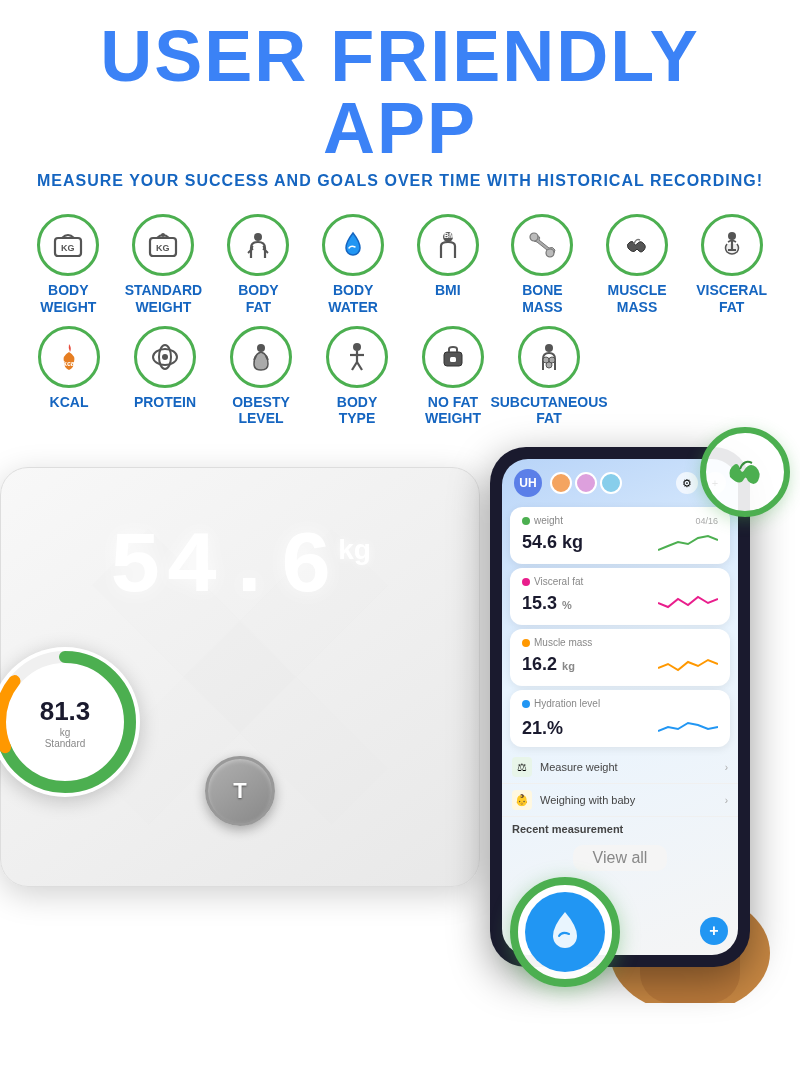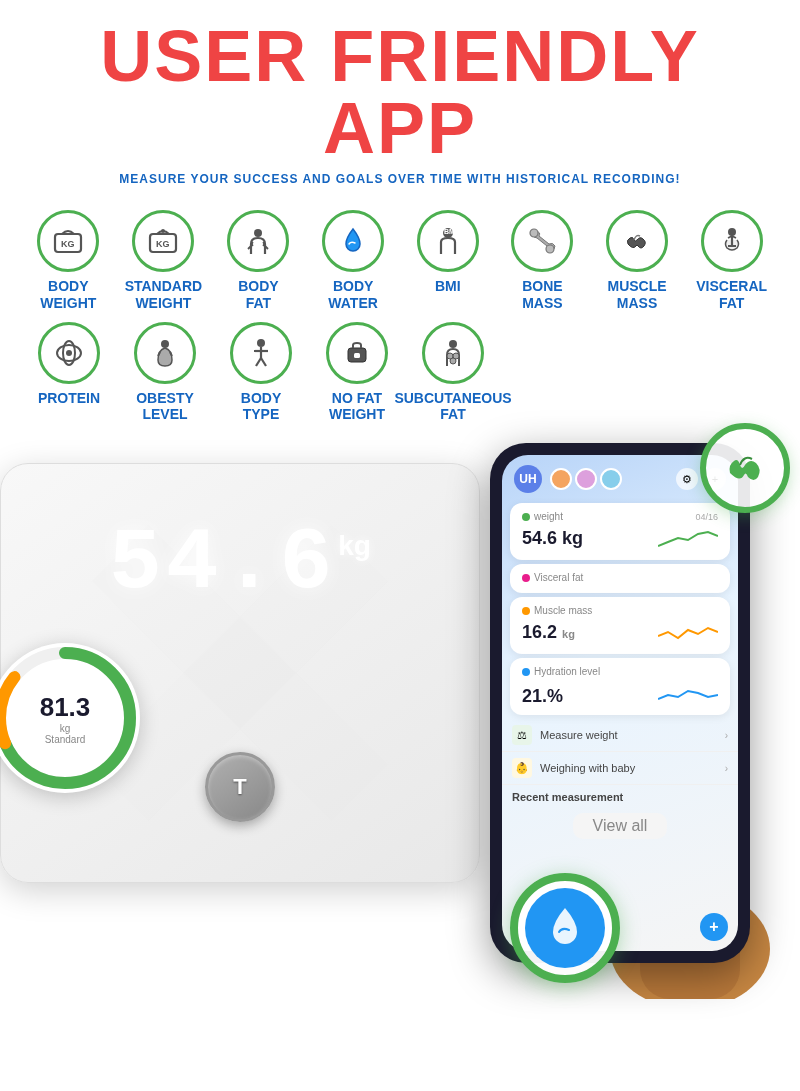--- a/index.html
+++ b/index.html
@@ -16,30 +16,30 @@
       min-height: 1091px;
       background: #fff;
       position: relative;
       padding: 20px 20px 0 20px;
     }
 
     
     .main-title {
       font-size: 72px;
       font-weight: 900;
-      color: #ef4444;
+      color: #3b82f6;
       text-align: center;
       line-height: 1;
       letter-spacing: 2px;
       margin-bottom: 8px;
       text-transform: uppercase;
     }
 
     .subtitle {
-      font-size: 12px;
+      font-size: 16px;
       font-weight: 800;
       color: #1565C0;
       text-align: center;
       text-transform: uppercase;
       letter-spacing: 1px;
       margin-bottom: 24px;
     }
 
     
     .icons-section {
@@ -564,20 +564,30 @@
             <path d="M12 16 Q9 20 12 24 Q17 28 22 24 Q25 20 22 16" stroke="#555" stroke-width="1.5" fill="rgba(85,85,85,0.1)"></path>
           </svg>
         </div>
         <span class="icon-label">VISCERAL<br>FAT</span>
       </div>
 
     </div>
 
     <div class="icons-row">
 
+      <div class="icon-item">
+        <div class="icon-circle">
+          <svg viewBox="0 0 34 34" fill="none" xmlns="http://www.w3.org/2000/svg">
+            <path d="M17 4 Q20 8 18 12 Q16 8 17 4Z" fill="#e74c3c"></path>
+            <path d="M17 12 Q24 16 22 22 Q22 28 17 30 Q12 28 12 22 Q10 16 17 12Z" fill="#e67e22"></path>
+            <text x="11" y="26" font-size="7" font-weight="bold" fill="#fff">kcal</text>
+          </svg>
+        </div>
+        <span class="icon-label">KCAL</span>
+      </div>
 
       <div class="icon-item">
         <div class="icon-circle">
           <svg viewBox="0 0 34 34" fill="none" xmlns="http://www.w3.org/2000/svg">
             <ellipse cx="17" cy="17" rx="12" ry="8" stroke="#555" stroke-width="2" fill="none"></ellipse>
             <ellipse cx="17" cy="17" rx="6" ry="12" stroke="#555" stroke-width="2" fill="none"></ellipse>
             <circle cx="17" cy="17" r="3" fill="#555"></circle>
           </svg>
         </div>
         <span class="icon-label">PROTEIN</span>
@@ -708,20 +718,26 @@
                 <polyline points="0,22 10,18 20,14 30,16 40,10 50,8 60,12" fill="none" stroke="#4CAF50" stroke-width="2"></polyline>
               </svg>
             </div>
           </div>
 
           <div class="metric-card">
             <div class="metric-title">
               <div class="metric-dot" style="background:#e91e8c;"></div>
               <span>Visceral fat</span>
             </div>
+            <div style="display:flex;align-items:center;justify-content:space-between;">
+              <span class="metric-value">15.3 <span class="metric-unit">%</span></span>
+              <svg width="60" height="28" viewBox="0 0 60 28">
+                <polyline points="0,14 10,18 20,10 30,16 40,8 50,14 60,10" fill="none" stroke="#e91e8c" stroke-width="2"></polyline>
+              </svg>
+            </div>
           </div>
 
           <div class="metric-card">
             <div class="metric-title">
               <div class="metric-dot" style="background:#FF9800;"></div>
               <span>Muscle mass</span>
             </div>
             <div style="display:flex;align-items:center;justify-content:space-between;">
               <span class="metric-value">16.2 <span class="metric-unit">kg</span></span>
               <svg width="60" height="28" viewBox="0 0 60 28">

